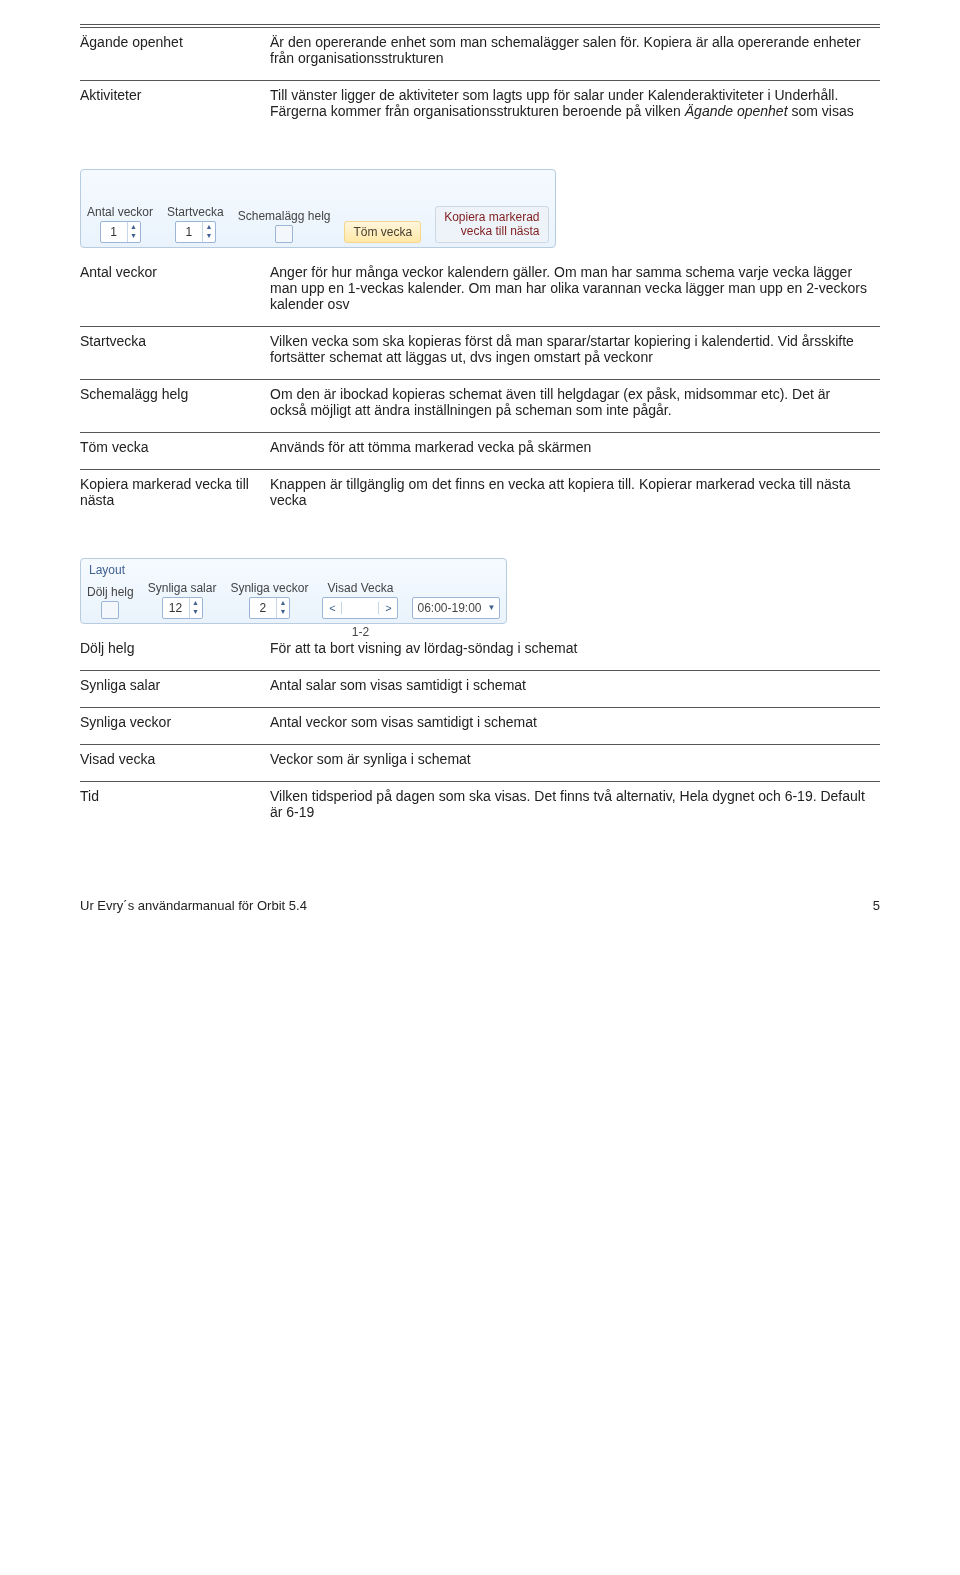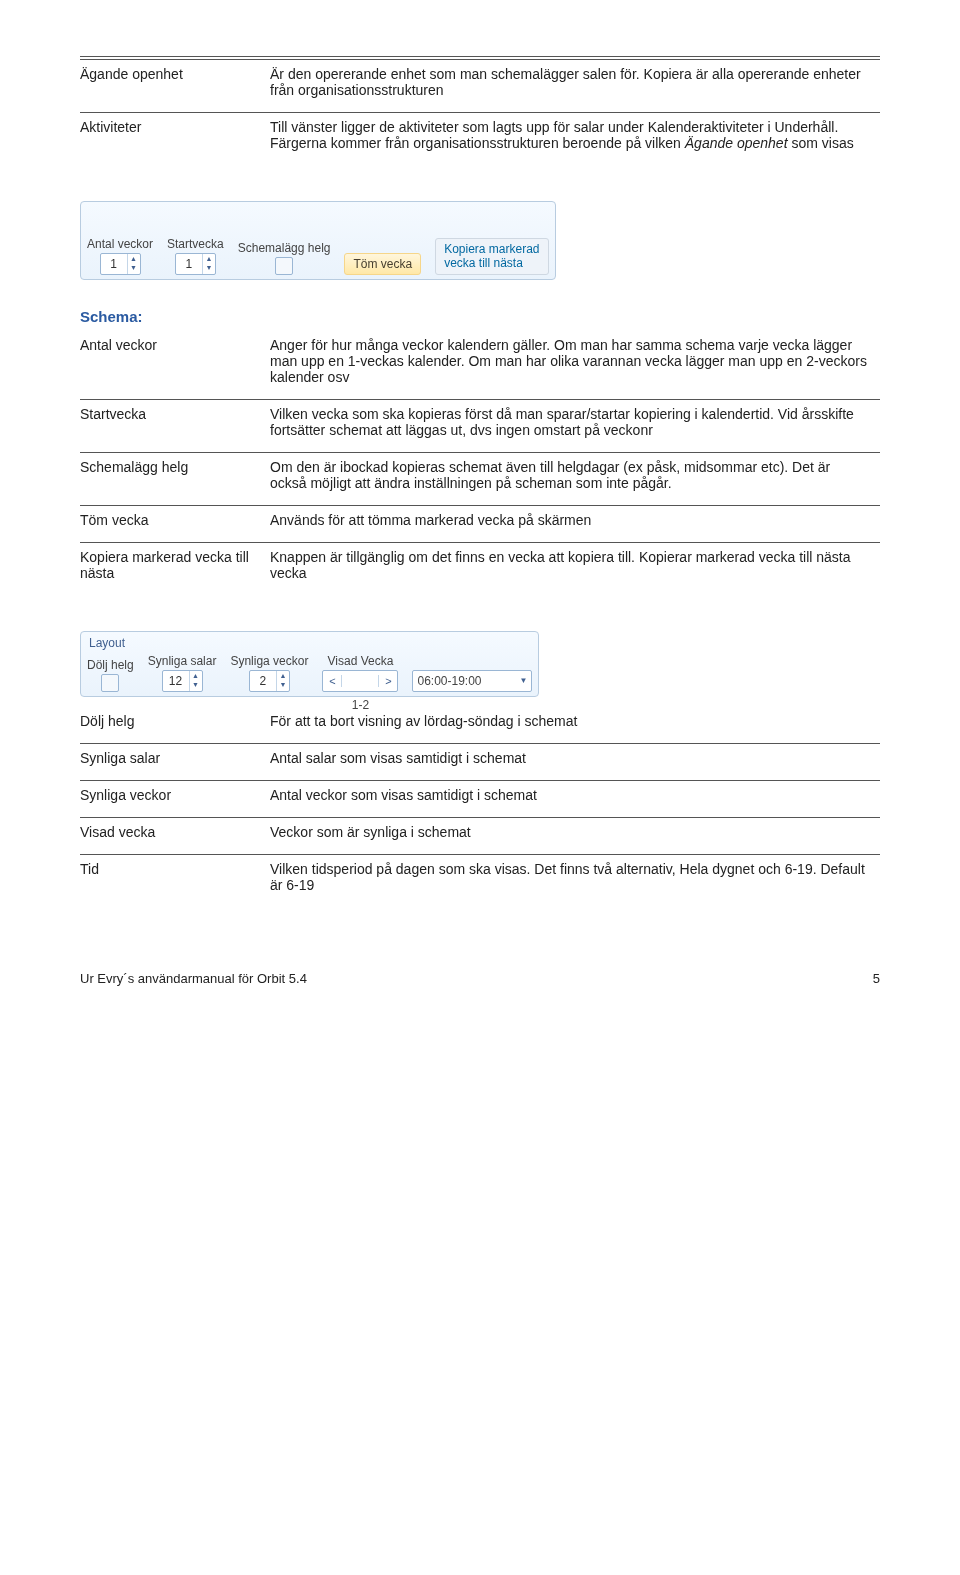--- a/index.html
+++ b/index.html
@@ -5,21 +5,21 @@
   body {
     margin: 0;
     padding: 0;
     font-family: Arial, Helvetica, sans-serif;
     font-size: 14px;
     color: #222;
     background: #fff;
     width: 960px;
   }
   .page {
-    padding: 56px 80px 30px 80px;
+    padding: 24px 80px 30px 80px;
     box-sizing: border-box;
   }
   table.def {
     width: 100%;
     border-collapse: collapse;
     margin-bottom: 20px;
   }
   table.def td {
     vertical-align: top;
     padding: 6px 10px 14px 0;
@@ -119,22 +119,22 @@
     border-radius: 3px;
     padding: 3px 8px;
     font-size: 12px;
     color: #484030;
     display: inline-block;
     white-space: nowrap;
   }
   .btn.disabled {
     background: #eef3f9;
     border-color: #cfd8e2;
-    color: #0369a1;
-    text-align: left;
+    color: #7f1d1d;
+    text-align: right;
     line-height: 1.2;
     margin-top: 32px;
   }
   .nav-wrap {
     display: inline-flex;
     align-items: center;
     border: 1px solid #9ab6d4;
     background: #fff;
     border-radius: 2px;
     height: 20px;
@@ -155,21 +155,20 @@
   }
   .drop {
     display: inline-flex;
     align-items: center;
     border: 1px solid #9ab6d4;
     background: #fff;
     border-radius: 2px;
     height: 20px;
     padding: 0 4px;
     font-size: 12px;
-    gap: 32px;
   }
   .drop .caret {
     margin-left: 6px;
     font-size: 8px;
     color: #406090;
   }
 
   .footer {
     display: flex;
     justify-content: space-between;
@@ -229,21 +228,20 @@
         <span class="chk"></span>
       </div>
       <span class="btn">Töm vecka</span>
       <span class="btn disabled">
         <span>Kopiera markerad</span><br>
         <span>vecka till nästa</span>
       </span>
     </div>
   </div>
 
-  <div class="section-head">Schema:</div>
 
   <table class="def">
     <tbody>
         <tr>
       <td class="term">Antal veckor</td>
       <td>Anger för hur många veckor kalendern gäller. Om man har samma schema varje vecka lägger man upp en 1-veckas kalender. Om man har olika varannan vecka lägger man upp en 2-veckors kalender osv</td>
     </tr>
     <tr>
       <td class="term">Startvecka</td>
       <td>Vilken vecka som ska kopieras först då man sparar/startar kopiering i kalendertid. Vid årsskifte fortsätter schemat att läggas ut, dvs ingen omstart på veckonr</td>

